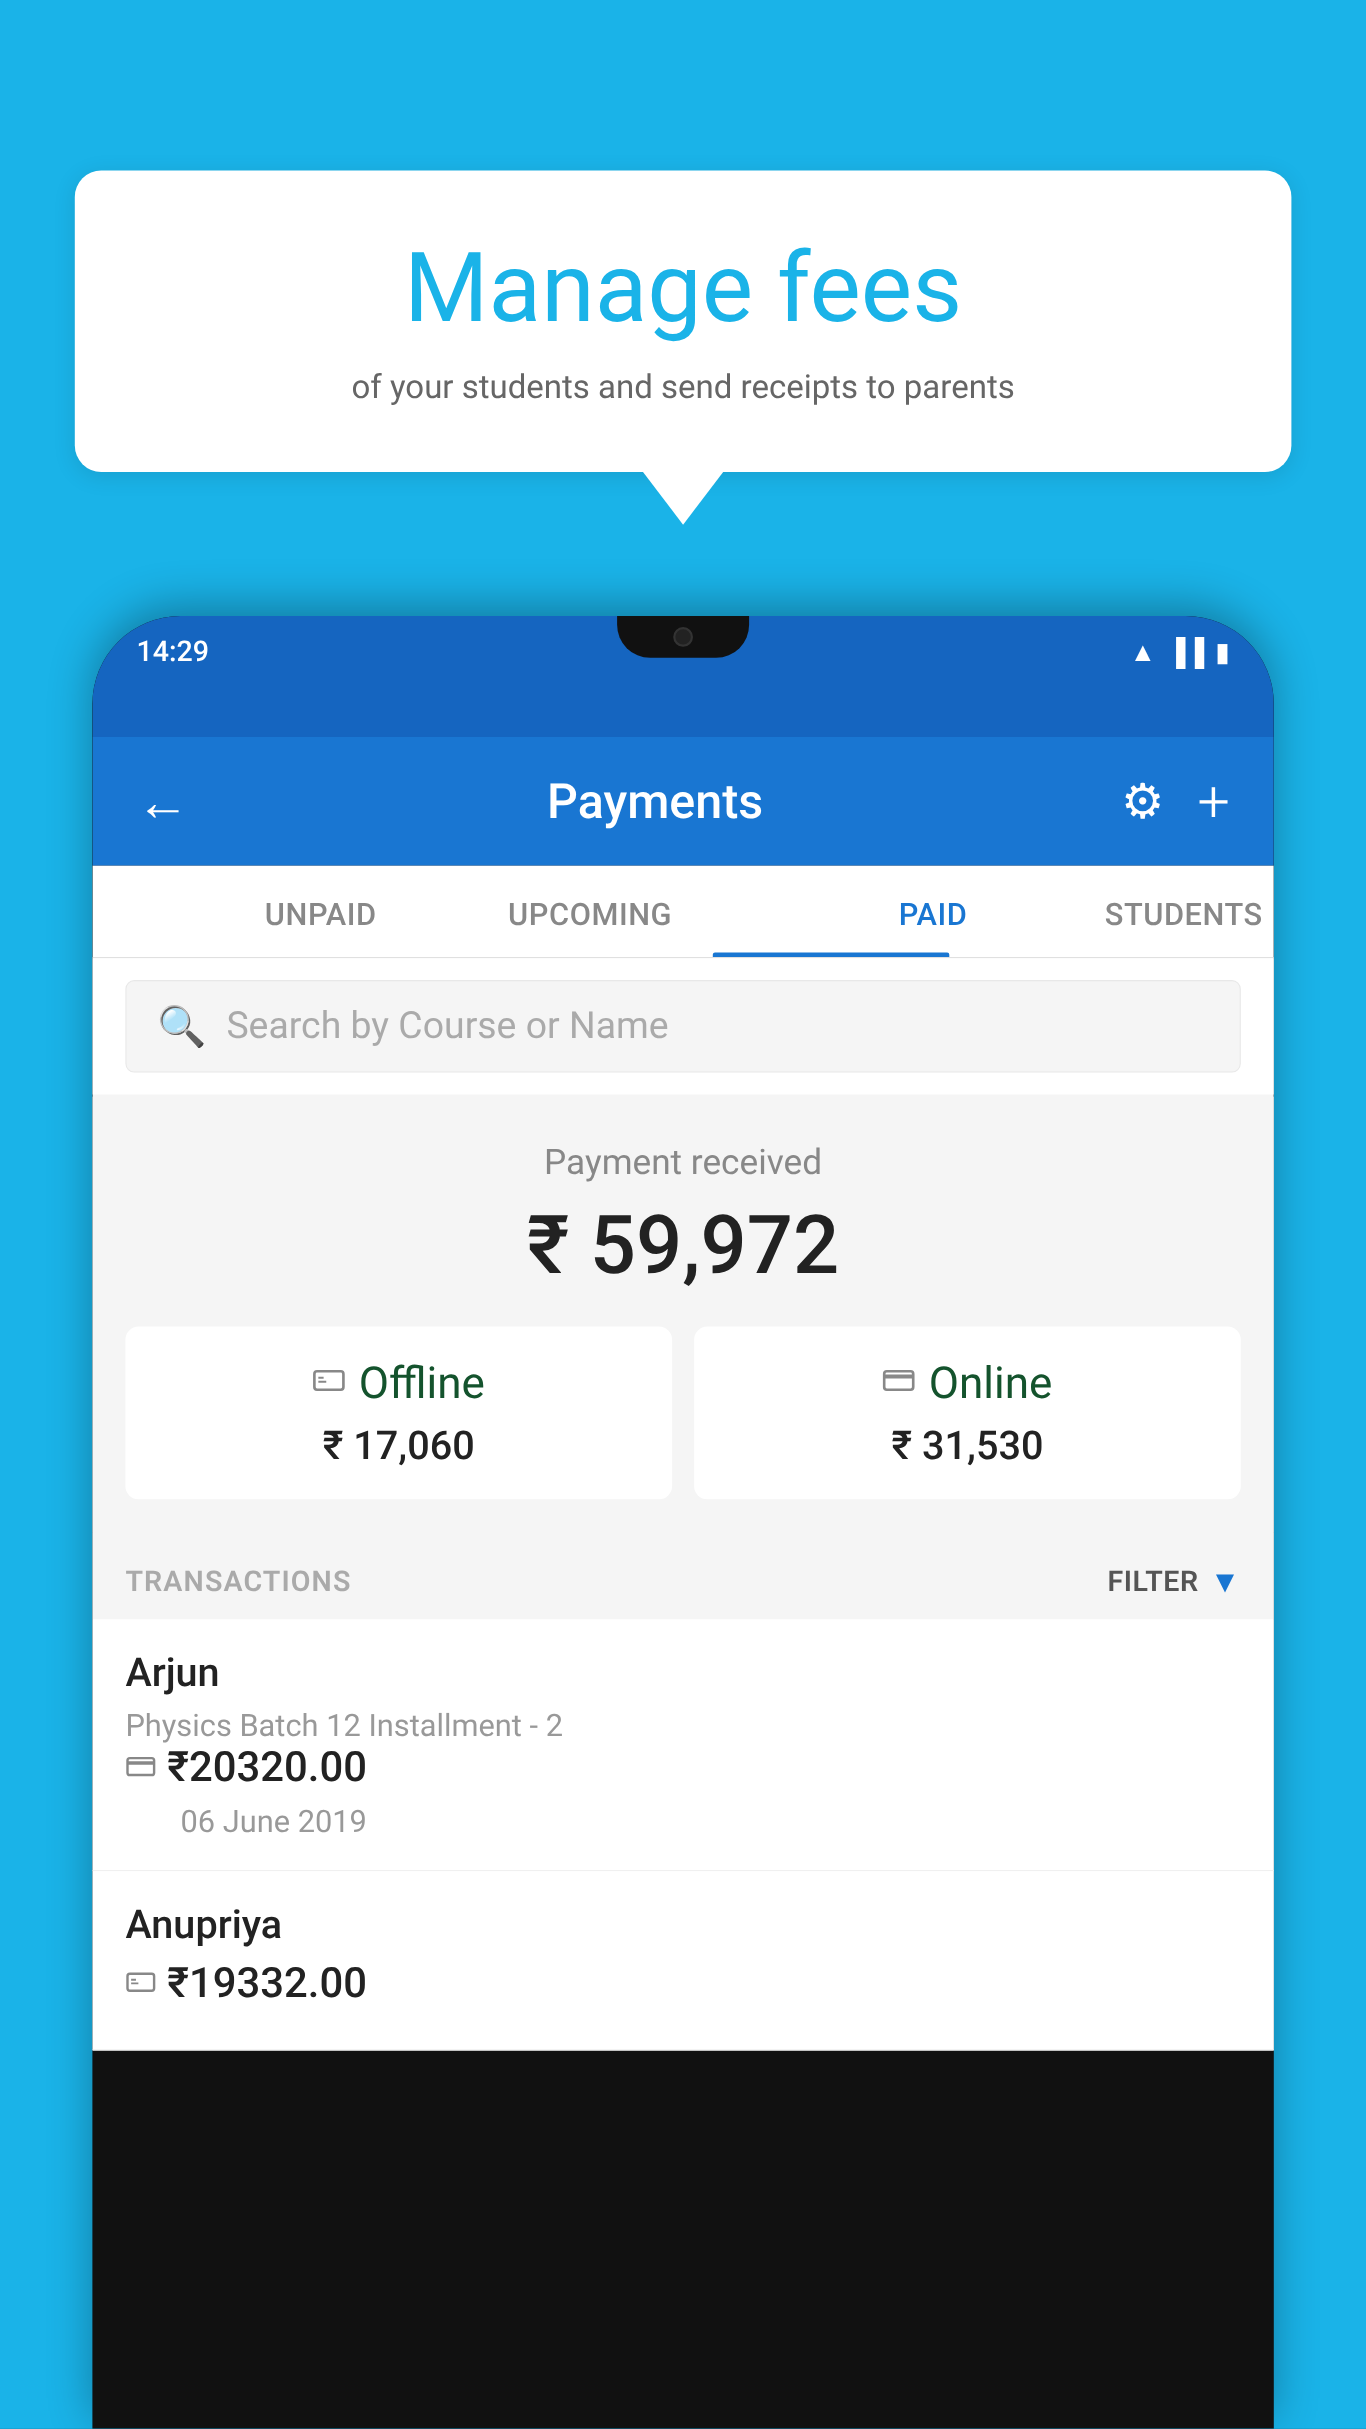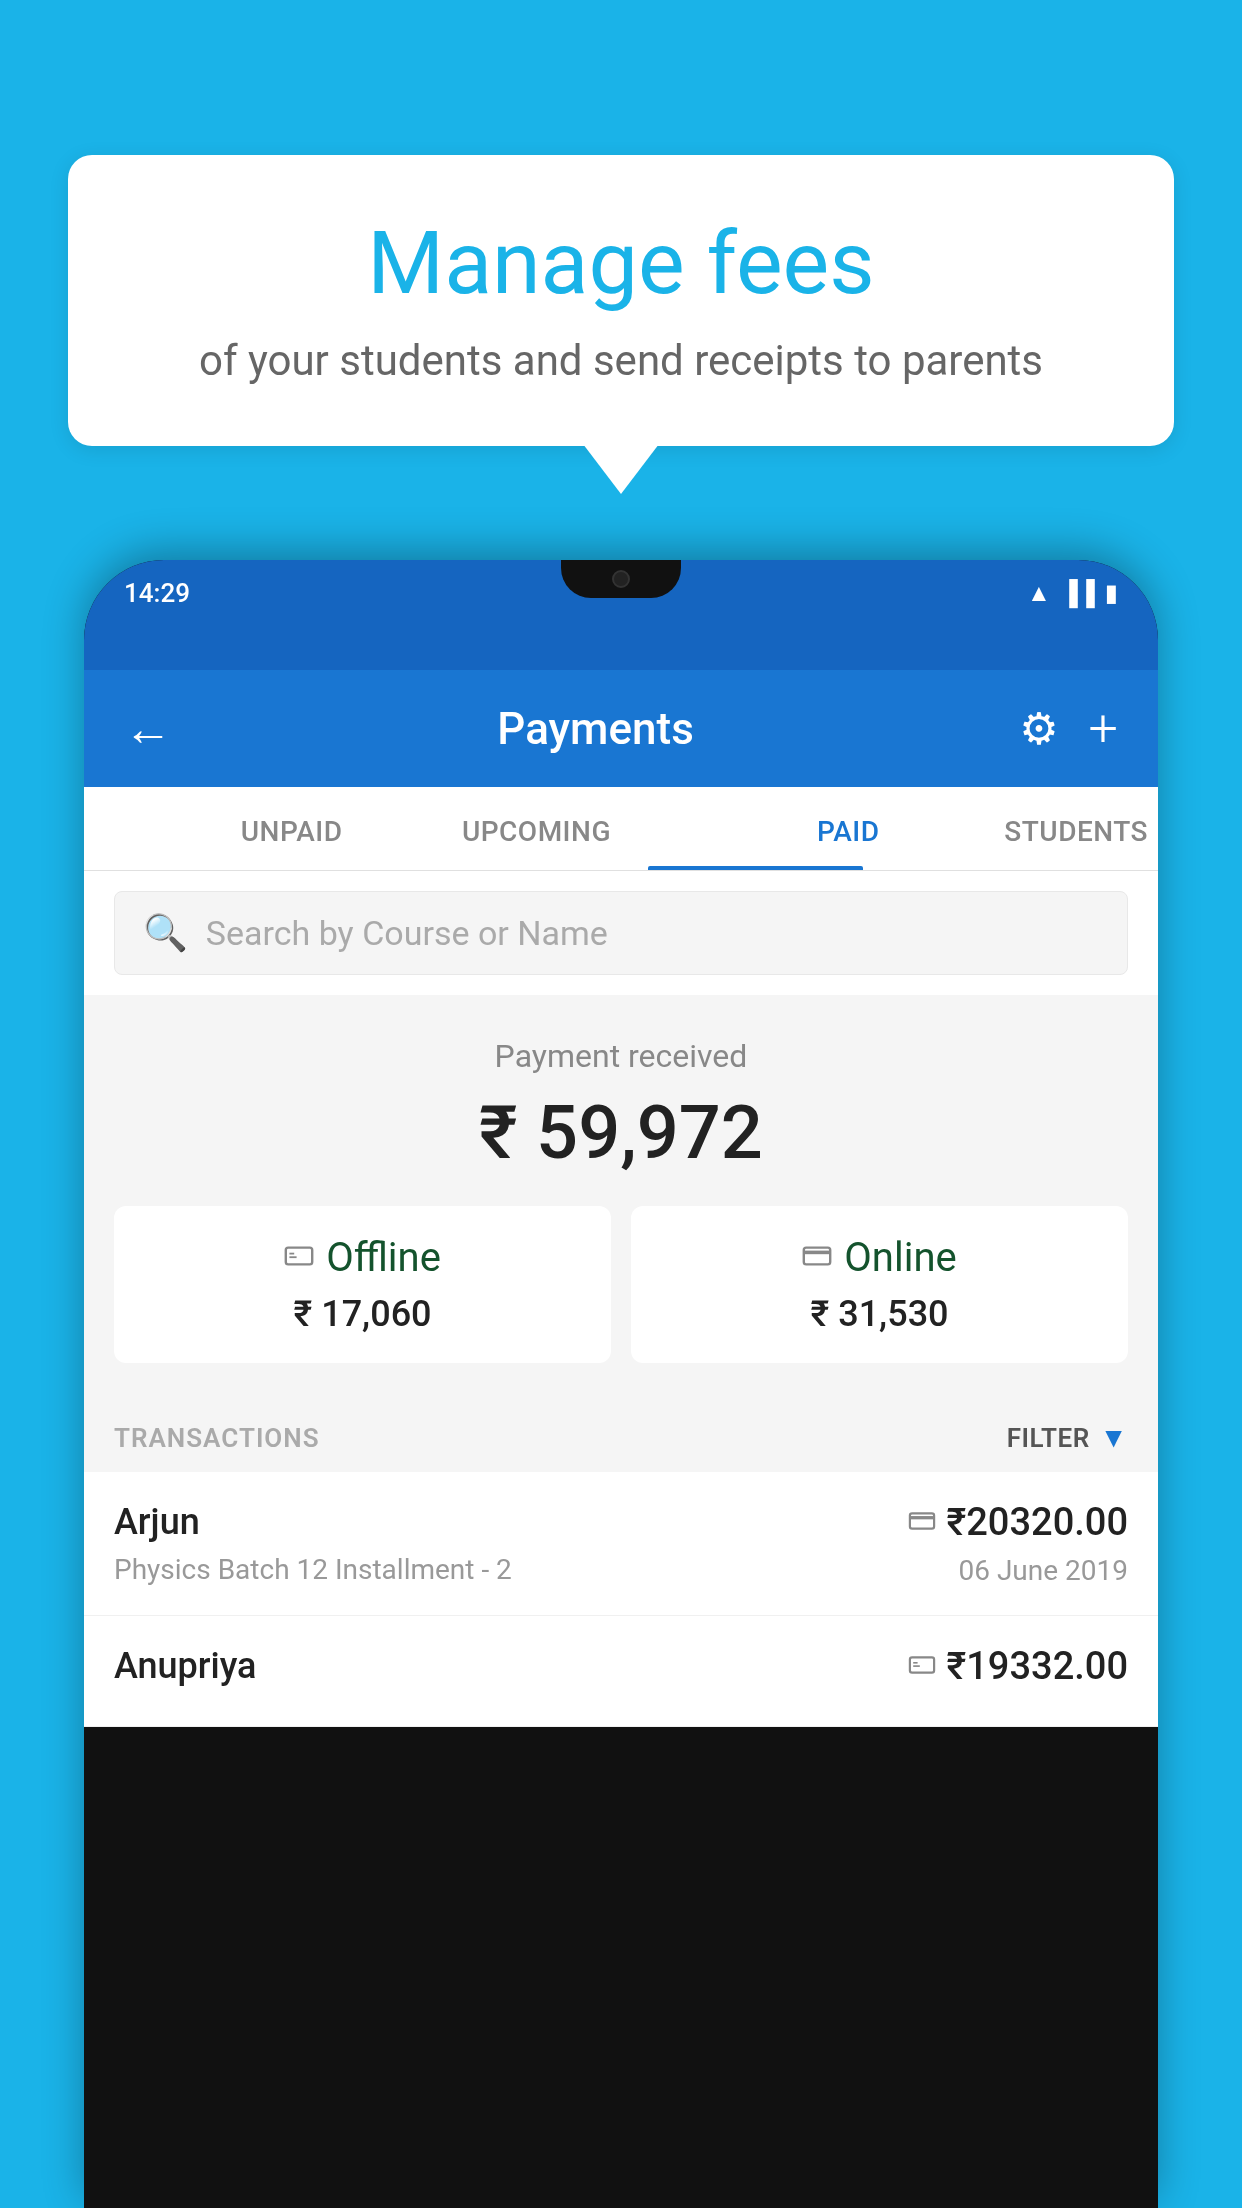--- a/index.html
+++ b/index.html
@@ -41,21 +41,21 @@
 
     .bubble-title {
       font-size: 88px;
       font-weight: 400;
       color: #1ab3e8;
       line-height: 1.1;
       margin-bottom: 20px;
     }
 
     .bubble-subtitle {
-      font-size: 42px;
+      font-size: 30px;
       color: #666;
       font-weight: 400;
       line-height: 1.4;
     }
 
     
     .phone-frame {
       position: absolute;
       top: 560px;
       left: 84px;
@@ -310,22 +310,23 @@
 
     
     .transactions-list {
       background: white;
     }
 
     .transaction-row {
       padding: 28px 30px;
       border-bottom: 1px solid #f0f0f0;
       display: flex;
-      align-items: center;
+      align-items: flex-start;
       justify-content: space-between;
+      flex-direction: column;
     }
 
     .txn-left {
       flex: 1;
     }
 
     .txn-name {
       font-size: 36px;
       font-weight: 500;
       color: #222;

